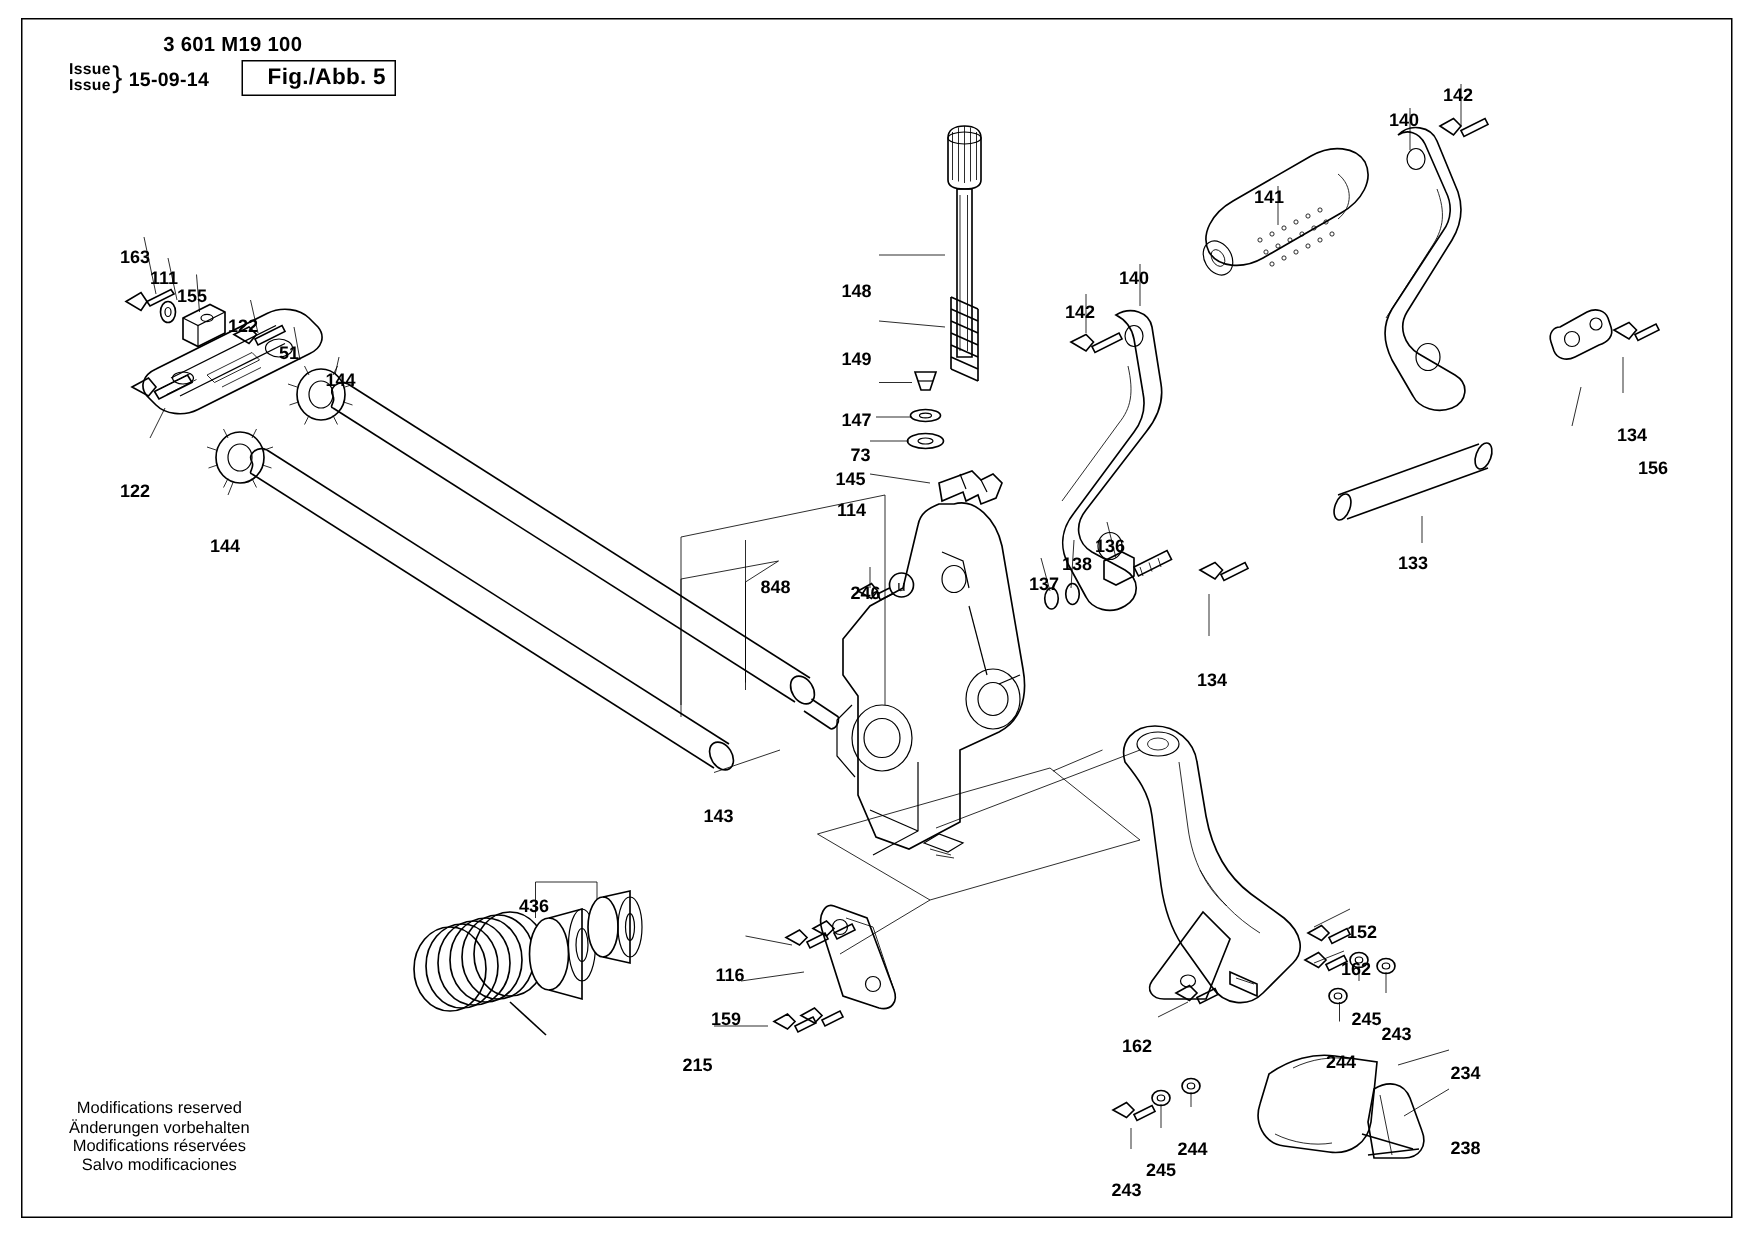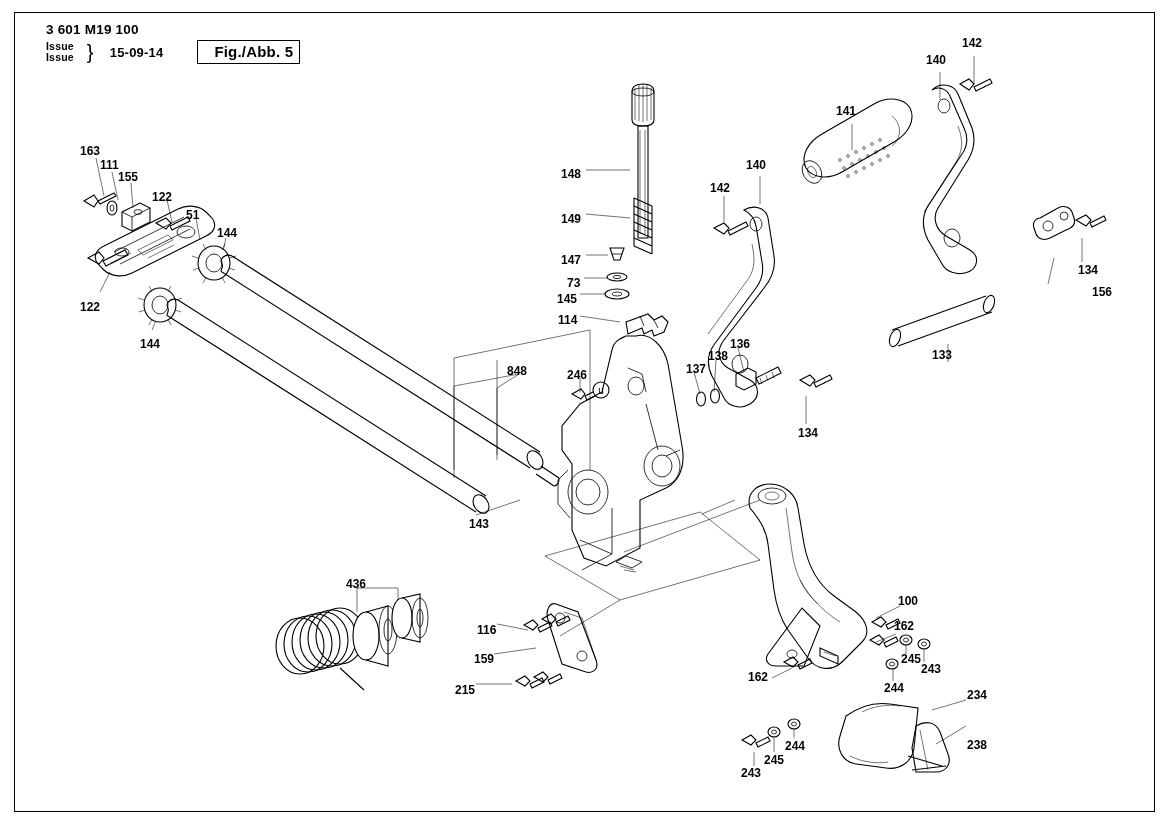--- a/index.html
+++ b/index.html
@@ -1,36 +1,36 @@
 <!DOCTYPE html>
 <html><head>
 <meta charset="utf-8">
 <style>
   html,body{margin:0;padding:0;background:#ffffff;}
   body{
     width:1169px;height:826px;position:relative;overflow:hidden;
     font-family:"Liberation Sans", sans-serif;color:#000;
   }
-  #sheet{position:absolute;left:0;top:0;width:941px;height:826px;}
+  #sheet{position:absolute;left:0;top:0;width:941px;height:826px;text-align:center;}
   .border{position:absolute;left:14px;top:12px;width:1141px;height:800px;border:1.5px solid #000;box-sizing:border-box;}
 
   
   .hdr{position:absolute;left:46px;top:22px;font-size:13px;font-weight:bold;letter-spacing:.2px;}
   .hdr .line1{font-size:13.5px;font-weight:bold;}
-  .hdr .row2{display:flex;align-items:center;margin-top:3px;gap:12px;}
+  .hdr .row2{display:flex;align-items:center;margin-top:3px;}
   .hdr .stack{display:flex;flex-direction:column;font-size:10.5px;line-height:11.5px;font-weight:bold;}
   .hdr .brace{font-size:20px;line-height:20px;margin:0 2px 0 1px;font-weight:normal;}
   .hdr .date{font-size:13px;font-weight:bold;margin-left:2px;}
   .figbox{display:inline-block;border:1.6px solid #000;padding:2px 6px 3px 16px;font-size:15px;font-weight:bold;margin-left:22px;}
 
   
   .footer{position:absolute;left:46px;top:733px;font-size:11px;line-height:12.6px;}
 
   
-  .lbl{position:absolute;font-size:12px;font-weight:bold;white-space:nowrap;}
+  .lbl{position:absolute;font-size:12px;font-weight:bold;white-space:nowrap;margin-top:20px;}
 
   svg{position:absolute;left:0;top:0;width:1169px;height:826px;}
   .pt{fill:none;stroke:#000;stroke-width:1.1;}
   .fillw{fill:#ffffff;stroke:#000;stroke-width:1.1;}
   .thin{fill:none;stroke:#000;stroke-width:.8;}
   .hair{fill:none;stroke:#000;stroke-width:.55;}
 </style>
 </head>
 <body>
 
@@ -44,20 +44,26 @@
       <div class="stack">
         <span>Issue</span>
         <span>Issue</span>
       </div>
       <span class="brace">}</span>
       <span class="date">15-09-14</span>
       <span class="figbox">Fig./Abb. 5</span>
     </div>
   </div>
 
+  <div class="footer">
+    <div>Modifications reserved</div>
+    <div>Änderungen vorbehalten</div>
+    <div>Modifications réservées</div>
+    <div>Salvo modificaciones</div>
+  </div>
 
   <svg viewBox="0 0 1169 826">
 
     <g class="hair">
       <path d="M96 158 L104 196"></path>
       <path d="M112 172 L118 200"></path>
       <path d="M131 183 L133 208"></path>
       <path d="M167 200 L172 222"></path>
       <path d="M196 218 L200 240"></path>
       <path d="M226 238 L222 256"></path>
@@ -460,21 +466,21 @@
     <span class="lbl" style="left:730px;top:337px">136</span>
     <span class="lbl" style="left:798px;top:426px">134</span>
     <span class="lbl" style="left:710px;top:181px">142</span>
     <span class="lbl" style="left:746px;top:158px">140</span>
     <span class="lbl" style="left:836px;top:104px">141</span>
     <span class="lbl" style="left:926px;top:53px">140</span>
     <span class="lbl" style="left:962px;top:36px">142</span>
     <span class="lbl" style="left:1078px;top:263px">134</span>
     <span class="lbl" style="left:1092px;top:285px">156</span>
     <span class="lbl" style="left:932px;top:348px">133</span>
-    <span class="lbl" style="left:898px;top:594px">100</span>
+    <span class="lbl" style="left:898px;top:594px">152</span>
     <span class="lbl" style="left:894px;top:619px">162</span>
     <span class="lbl" style="left:921px;top:662px">243</span>
     <span class="lbl" style="left:901px;top:652px">245</span>
     <span class="lbl" style="left:884px;top:681px">244</span>
     <span class="lbl" style="left:748px;top:670px">162</span>
     <span class="lbl" style="left:967px;top:688px">234</span>
     <span class="lbl" style="left:967px;top:738px">238</span>
     <span class="lbl" style="left:785px;top:739px">244</span>
     <span class="lbl" style="left:764px;top:753px">245</span>
     <span class="lbl" style="left:741px;top:766px">243</span>

